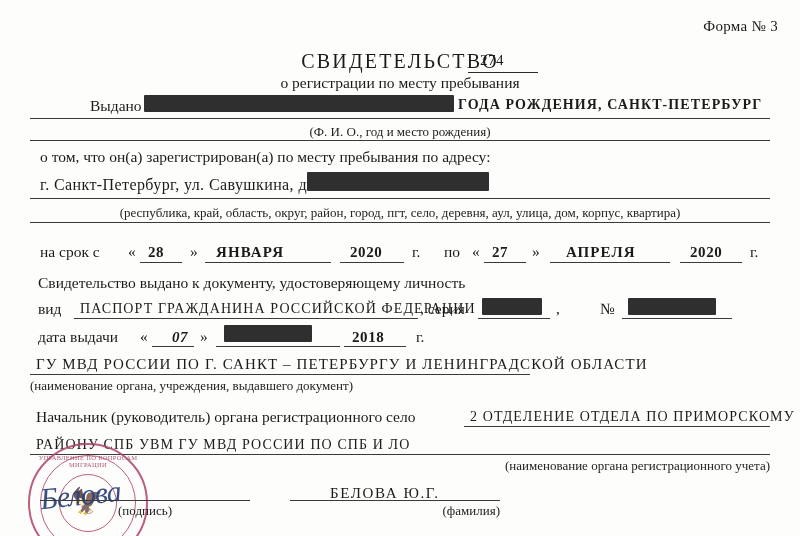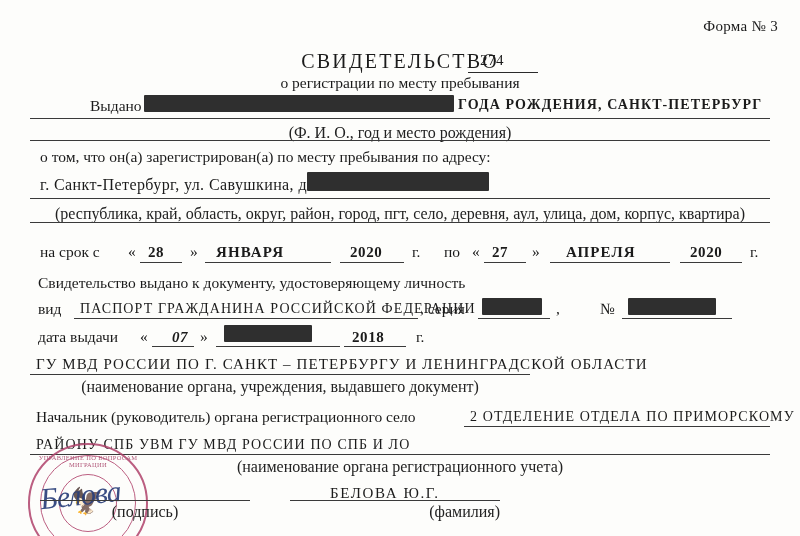--- a/index.html
+++ b/index.html
@@ -67,21 +67,21 @@
     border-bottom: 1px solid #3a3a3a;
     height: 0;
   }
   .lbl {
     position: absolute;
     font-size: 15.5px;
     white-space: nowrap;
   }
   .lbl-sm {
     position: absolute;
-    font-size: 16px;
+    font-size: 13px;
     white-space: nowrap;
     color: #222;
   }
   .redact {
     position: absolute;
     background: #2f2f2f;
     border-radius: 1px;
   }
   .val {
     position: absolute;
@@ -238,28 +238,28 @@
   <div class="rule" style="left:152px; top:346px; width:42px;"></div>
   <div class="lbl" style="left:200px; top:328px;">»</div>
   <div class="redact" style="left:224px; top:325px; width:88px; height:17px;"></div>
   <div class="rule" style="left:216px; top:346px; width:124px;"></div>
   <div class="val-b" style="left:352px; top:329px;">2018</div>
   <div class="rule" style="left:344px; top:346px; width:62px;"></div>
   <div class="lbl" style="left:416px; top:328px;">г.</div>
 
   <div class="val sp-wide" style="left:36px; top:356px; font-size:15px;">ГУ  МВД  РОССИИ  ПО  Г. САНКТ – ПЕТЕРБУРГУ  И  ЛЕНИНГРАДСКОЙ ОБЛАСТИ</div>
   <div class="rule" style="left:30px; top:374px; width:500px;"></div>
-  <div class="lbl-sm" style="left:30px; top:378px; width:500px; text-align:center;">(наименование органа, учреждения, выдавшего документ)</div>
+  <div class="lbl-sm" style="left:30px; top:378px; width:500px; text-align:left;">(наименование органа, учреждения, выдавшего документ)</div>
 
   <div class="lbl" style="left:36px; top:408px;">Начальник (руководитель) органа регистрационного село</div>
   <div class="val sp-wide" style="left:470px; top:409px; font-size:14px;">2 ОТДЕЛЕНИЕ ОТДЕЛА  ПО ПРИМОРСКОМУ</div>
   <div class="rule" style="left:464px; top:426px; width:306px;"></div>
   <div class="val sp-wide" style="left:36px; top:437px; font-size:14px;">РАЙОНУ СПБ УВМ  ГУ  МВД РОССИИ  ПО СПБ  И  ЛО</div>
   <div class="rule" style="left:30px; top:454px; width:740px;"></div>
-  <div class="lbl-sm" style="left:30px; top:458px; width:740px; text-align:center;">(наименование органа регистрационного учета)</div>
+  <div class="lbl-sm" style="left:30px; top:458px; width:740px; text-align:right;">(наименование органа регистрационного учета)</div>
 
   <div class="stamp">
     <div class="stamp-inner"></div>
     <div class="stamp-txt stamp-top">УПРАВЛЕНИЕ ПО ВОПРОСАМ МИГРАЦИИ</div>
     <div class="stamp-core">
       <div class="stamp-eagle">🦅</div>
     </div>
 
   </div>
 

